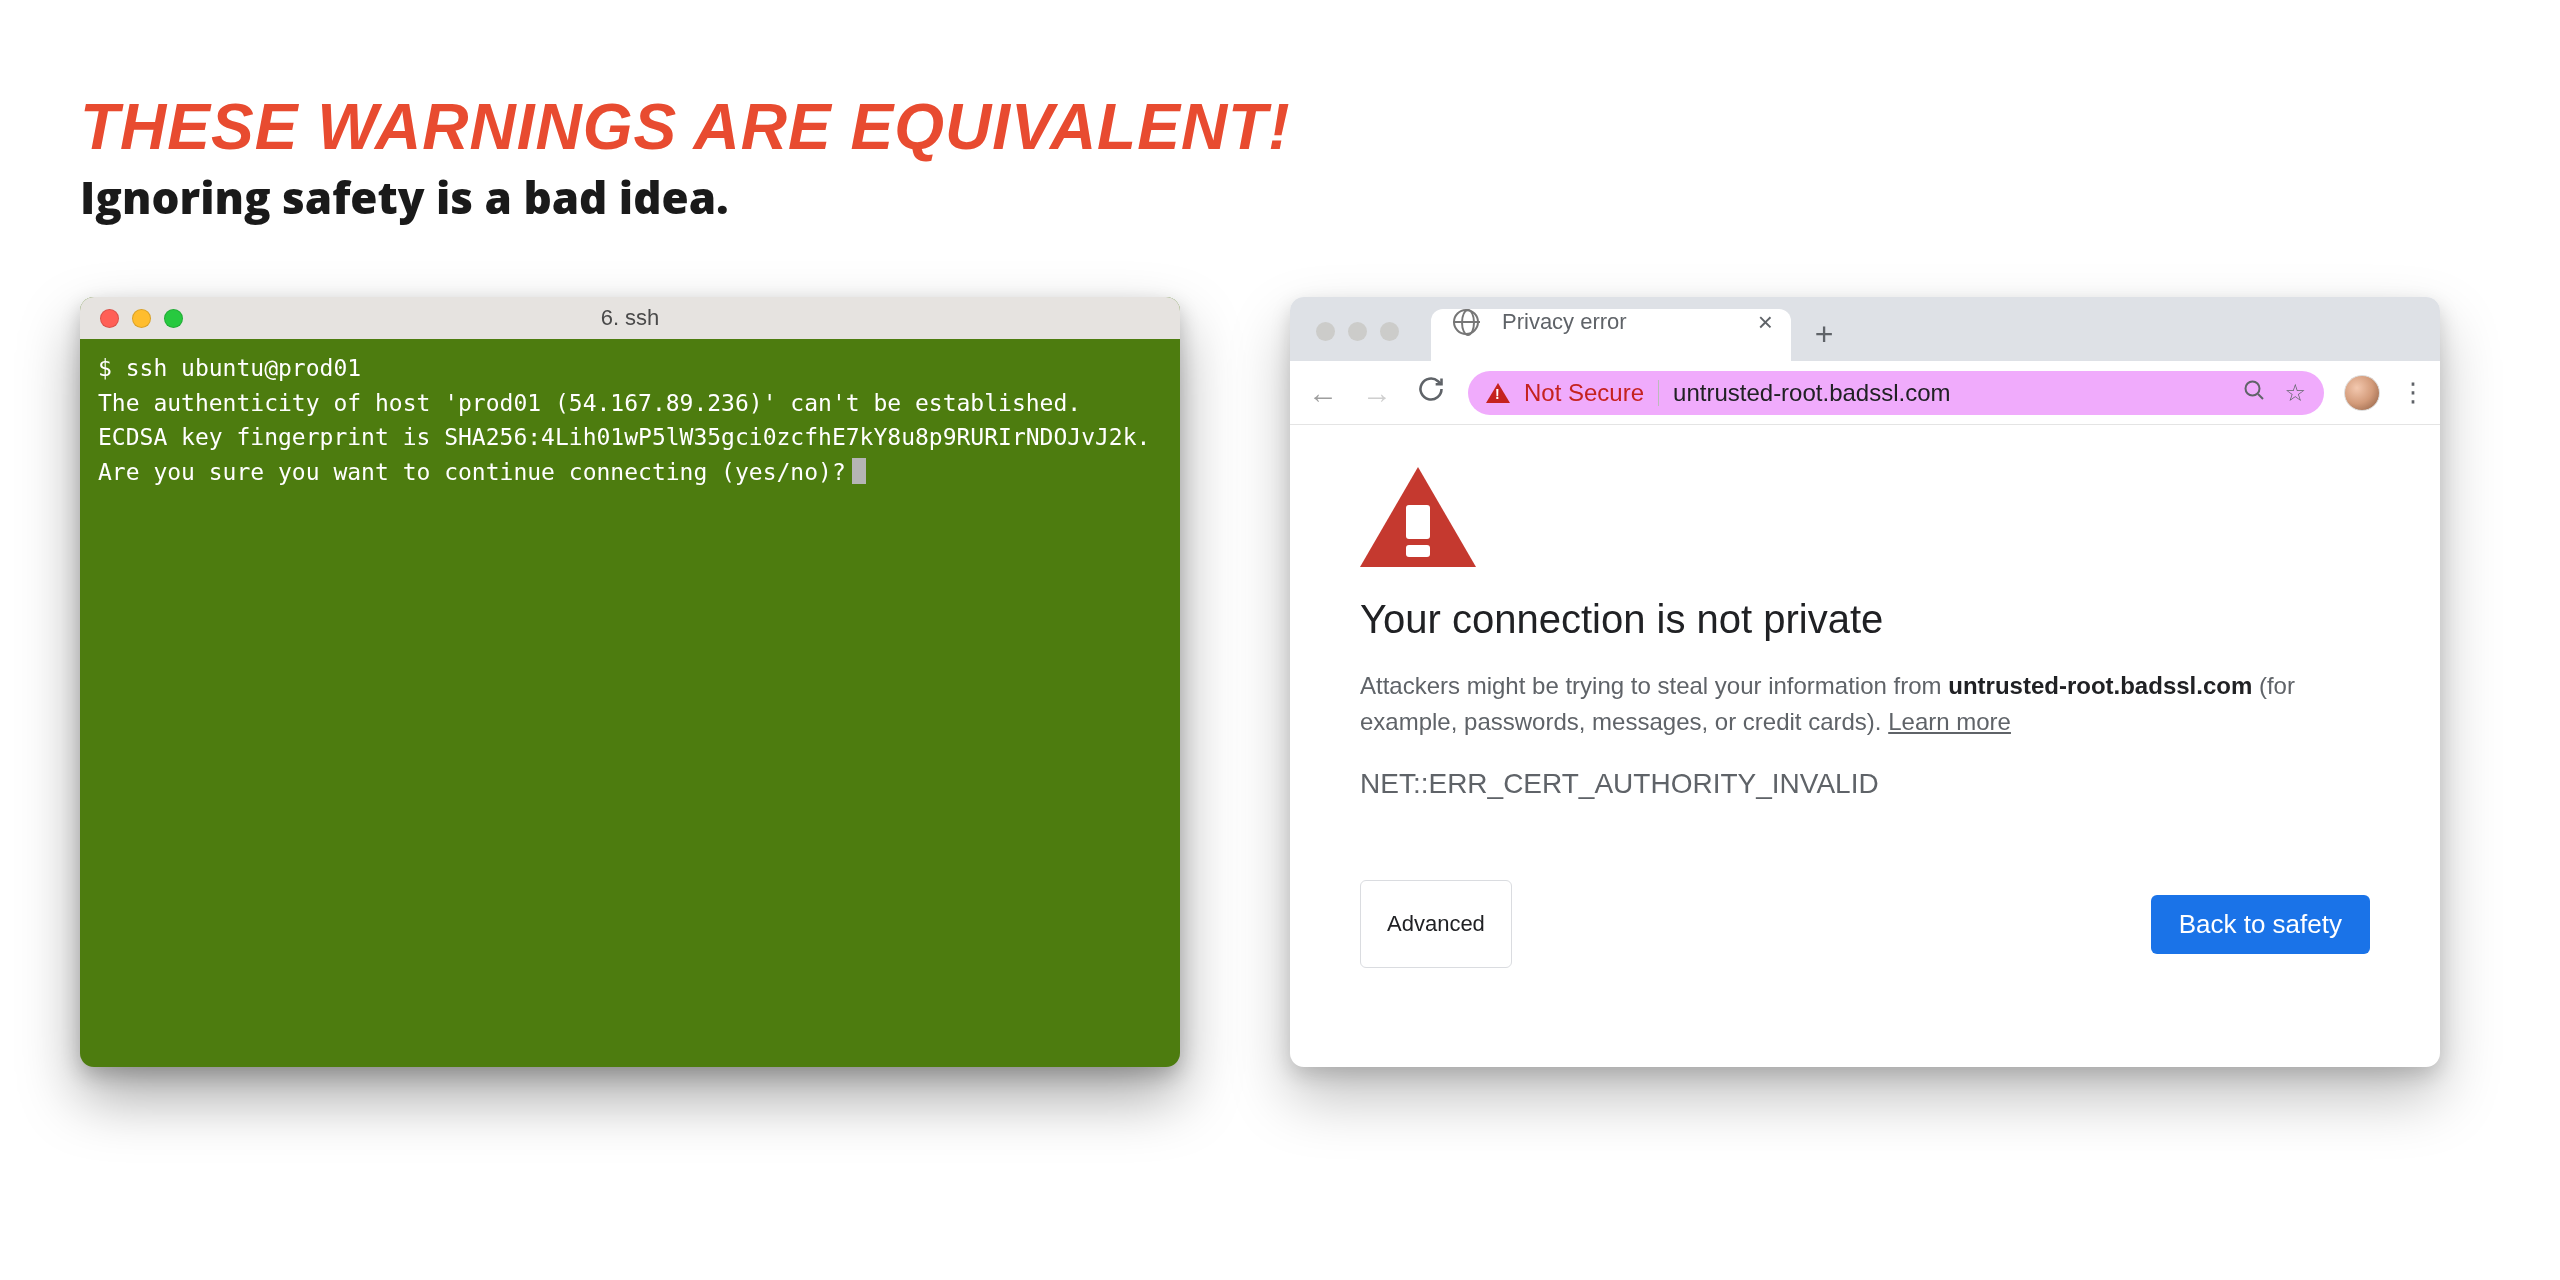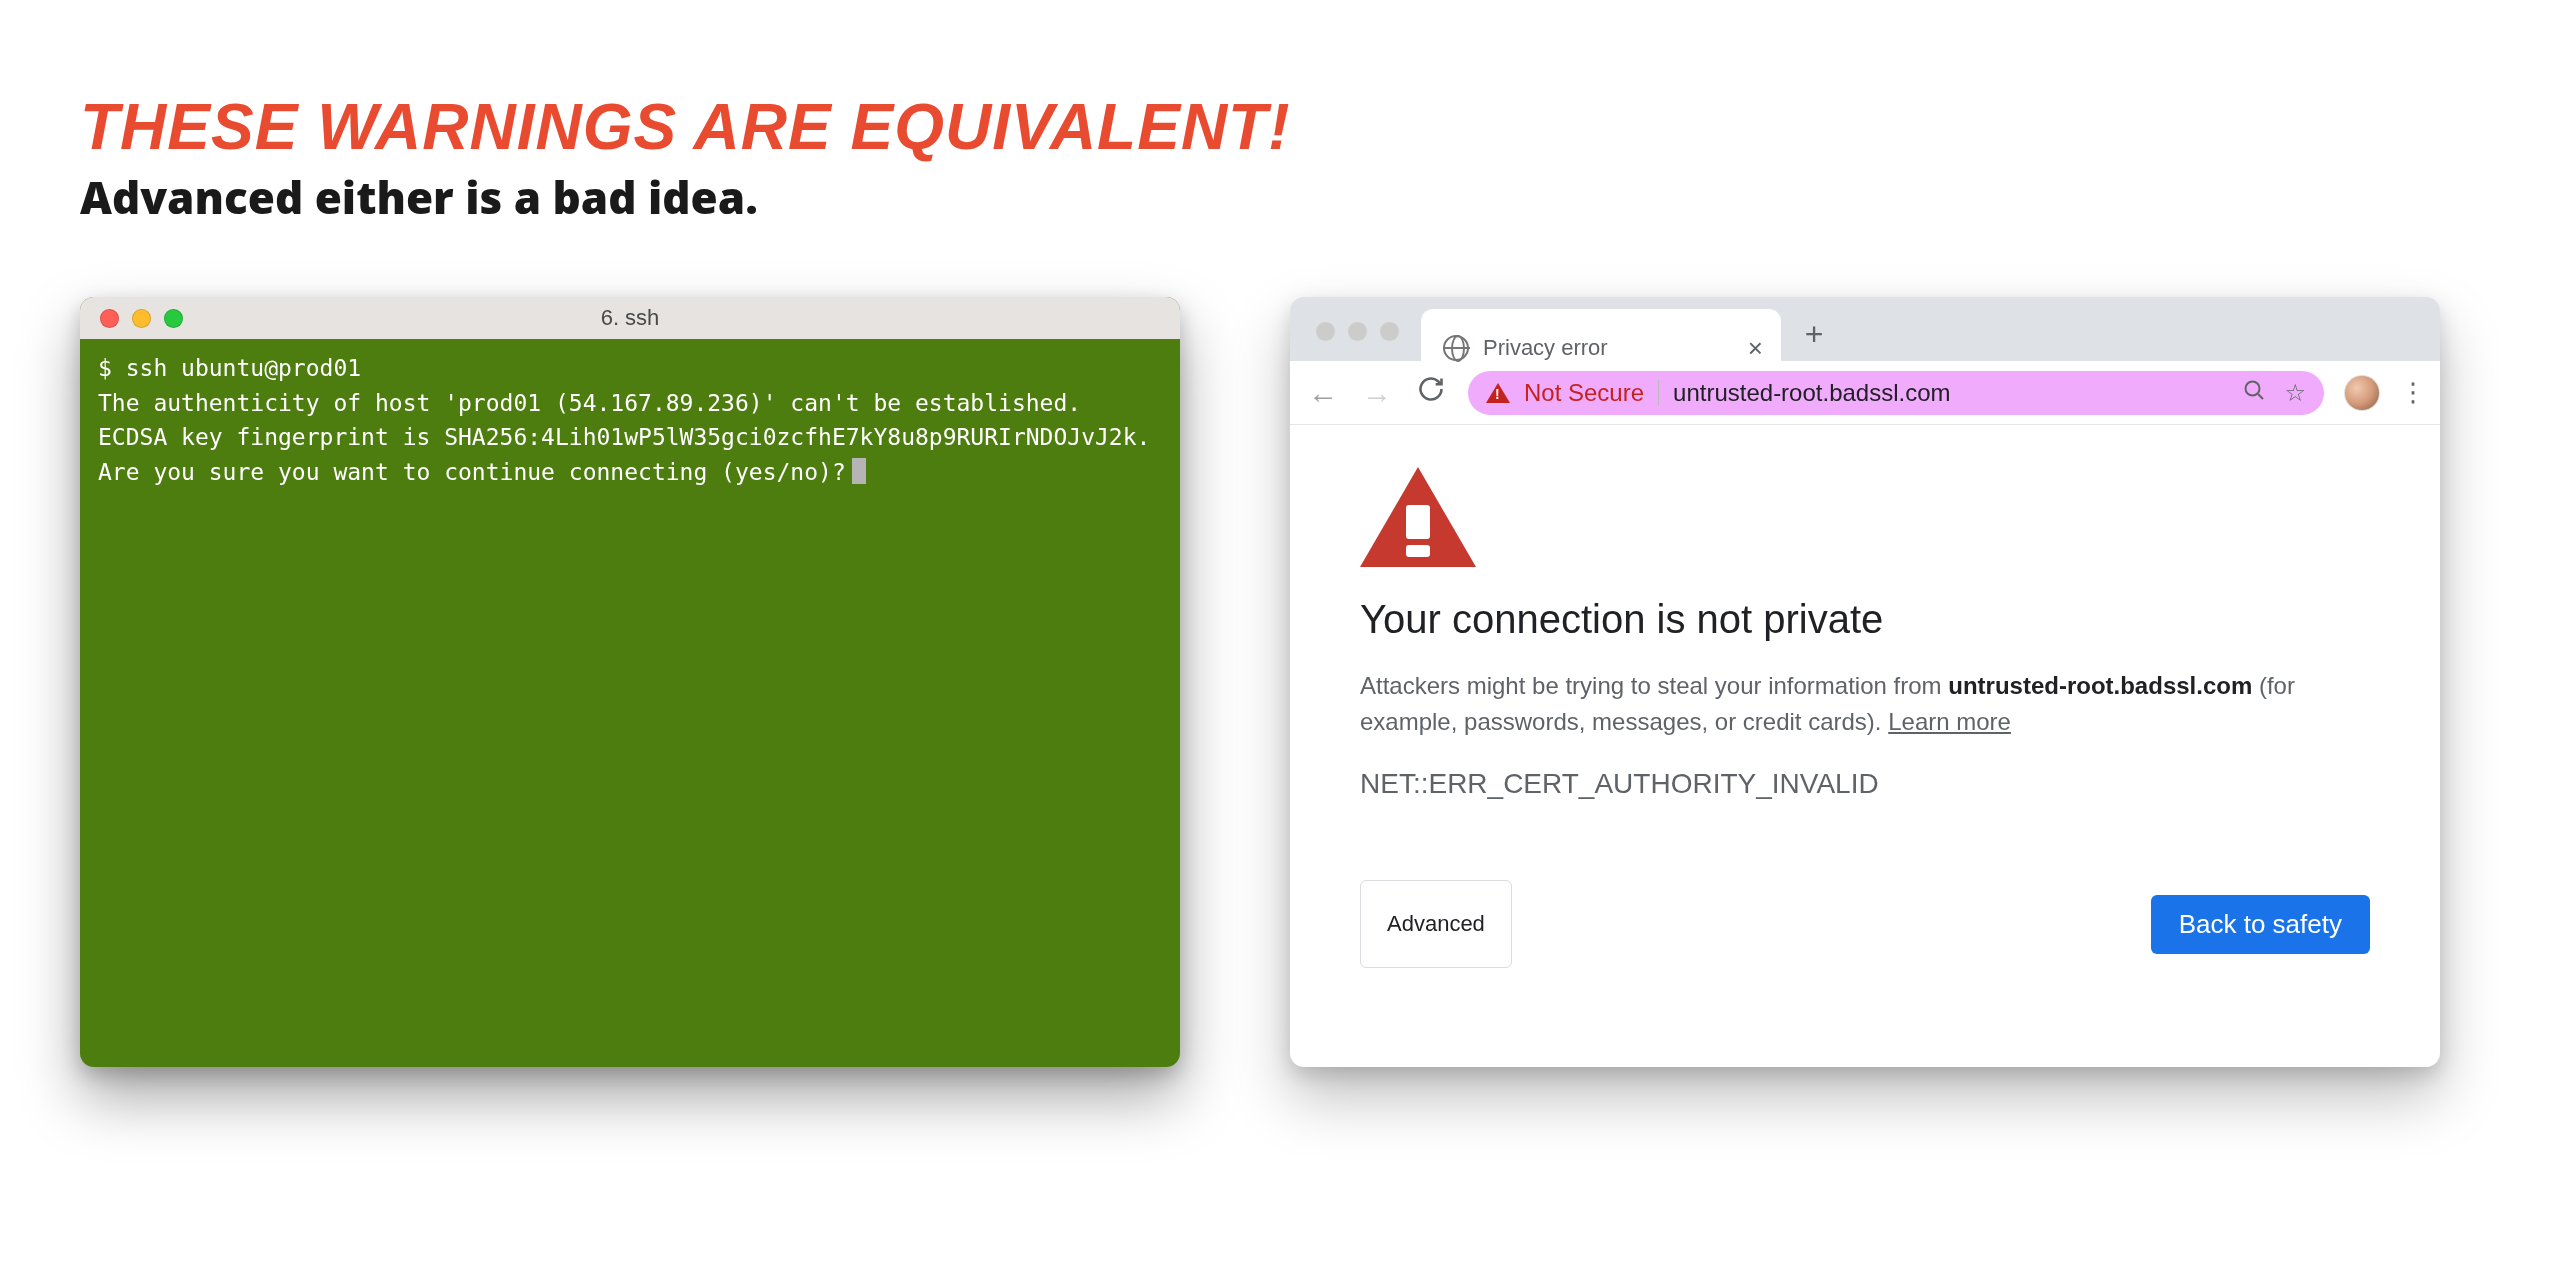--- a/index.html
+++ b/index.html
@@ -99,27 +99,27 @@
       align-items: flex-end;
       padding: 0 16px;
     }
     .browser .traffic { padding-left: 10px; margin-bottom: 20px;}
     .browser .traffic span { width:19px; height:19px; background:#ccccca; box-shadow:none;}
     .tab {
       background: #fff;
       height: 52px;
       border-radius: 12px 12px 0 0;
       display: flex;
-      align-items: flex-end;
+      align-items: flex-start;
       padding: 0 18px 0 22px;
-      margin-left: 22px;
+      margin-left: 32px;
       min-width: 360px;
       font-size: 22px;
       color: #5f6368;
-      gap: 14px;
+      gap: 23px;
     }
     .globe-icon {
       width: 26px; height: 26px; flex: none;
       border: 2.5px solid #767676;
       border-radius: 50%;
       position: relative;
     }
     .globe-icon::before, .globe-icon::after {
       content:""; position:absolute; background:transparent;
     }
@@ -232,21 +232,21 @@
       border:none;
       font-size:26px;
       padding: 14px 28px;
       border-radius:6px;
     }
   </style>
 </head>
 <body>
 
 <div class="headline">THESE WARNINGS ARE EQUIVALENT!</div>
-<div class="subhead">Advanced either is a bad idea.</div>
+<div class="subhead">Ignoring safety is a bad idea.</div>
 
 <div class="row">
 
   <div class="terminal">
     <div class="term-titlebar">
       <div class="traffic">
         <span class="dot-red"></span>
         <span class="dot-yellow"></span>
         <span class="dot-green"></span>
       </div>

